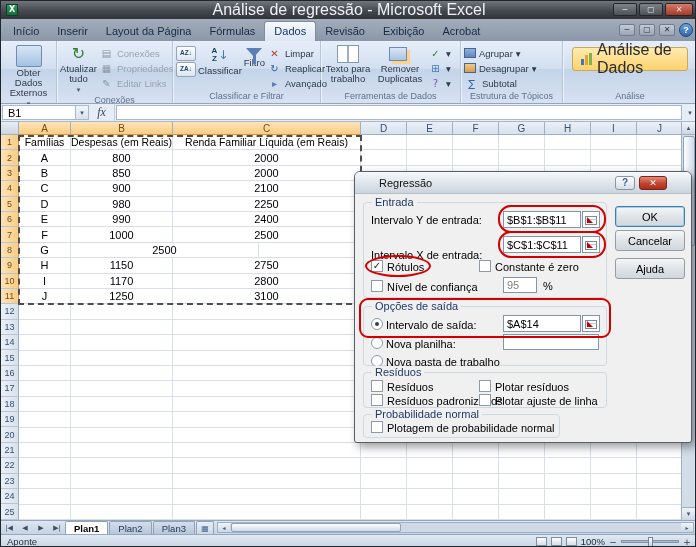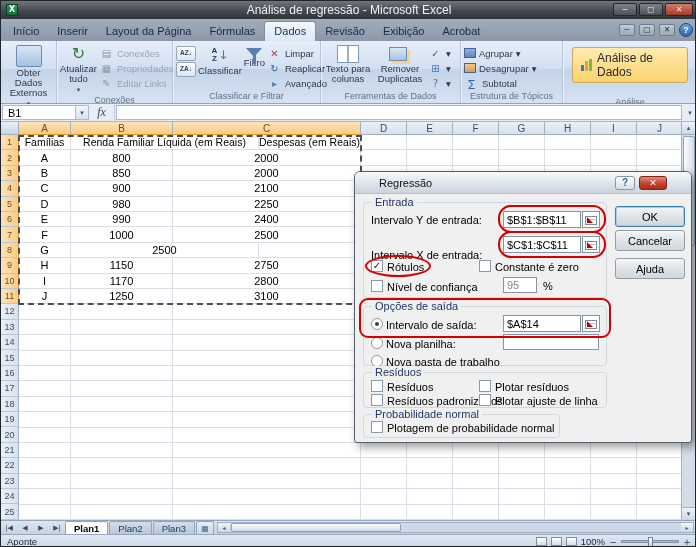--- a/index.html
+++ b/index.html
@@ -5,21 +5,21 @@
   * { margin:0; padding:0; box-sizing:border-box; }
   body { background:#888; font-family:"Liberation Sans", sans-serif; }
   .app { position:relative; width:696px; height:547px; background:#fff; overflow:hidden; border:1px solid #20262e; font-family:"Liberation Sans", sans-serif; }
   .icons { font-family:"DejaVu Sans", sans-serif; }
 
   
   .titlebar { position:absolute; left:0; top:0; width:696px; height:18px;
     background:linear-gradient(#70757c,#44484f 55%,#303439); display:flex; align-items:center; }
   .app-icon { width:12px; height:12px; margin-left:5px; background:linear-gradient(#2f9e5f,#176b3c);
     border:1px solid #0c3f23; color:#fff; font-size:8px; line-height:10px; text-align:center; font-weight:bold; }
-  .title-text { position:absolute; left:0; right:0; text-align:center; color:#eef1f4; font-size:12px; }
+  .title-text { position:absolute; left:0; right:0; text-align:center; color:#eef1f4; font-size:16px; }
   .winbtns { position:absolute; right:4px; top:2px; display:flex; gap:2px; }
   .winbtn { width:24px; height:13px; border-radius:2px; border:1px solid #23272c;
     background:linear-gradient(#7d8289,#4c5158); color:#e8eaec; font-size:8px; line-height:11px; text-align:center; }
   .winbtn.close { width:28px; background:linear-gradient(#d77b6c,#a33a28); }
 
   
   .tabstrip { position:absolute; left:0; top:18px; width:696px; height:22px;
     background:linear-gradient(#a3adbb,#8b97a8); display:flex; align-items:flex-end; padding-left:3px; }
   .rtab { padding:3px 9px 4px 9px; font-size:11px; color:#182a47; white-space:nowrap; }
   .rtab.active { background:linear-gradient(#f5f8fc,#dde7f3); border:1px solid #7e8da2; border-bottom:none;
@@ -52,22 +52,22 @@
   .sort-letters { display:flex; flex-direction:column; font-size:8px; line-height:8px; font-weight:bold; color:#1d3c66; }
   .sort-arrow { font-family:"DejaVu Sans",sans-serif; font-size:12px; color:#3f77bc; }
   .funnel { width:0; height:0; border-left:8px solid transparent; border-right:8px solid transparent;
     border-top:9px solid #5b7fb4; position:relative; margin-top:3px; }
   .funnel::after { content:""; position:absolute; left:-1.5px; top:-2px; width:3px; height:9px; background:#5b7fb4; }
   .cols-icon { width:22px; height:18px; border:1px solid #8499b2;
     background:linear-gradient(to right,#fff 44%,#9fb0c4 44%,#9fb0c4 56%,#fff 56%); }
   .dup-icon { width:18px; height:14px; margin:2px 4px 2px 0; background:linear-gradient(#d8e6f5,#a9c4e2);
     border:1px solid #6f8cb0; box-shadow:3px 3px 0 #ffd28a; }
   .mini-grid { width:12px; height:10px; background:linear-gradient(#8fb2de,#5d86c0); border:1px solid #46648f; }
-  .analysis-btn { margin:4px 6px 14px 6px; height:36px; display:flex; align-items:center; gap:5px; padding:0 8px;
-    background:linear-gradient(#ffeab0,#fbd36e); border:1px solid #c9a75c; border-radius:3px; font-size:12px; color:#2b2b2b; }
+  .analysis-btn { margin:4px 6px 14px 6px; height:24px; display:flex; align-items:center; gap:5px; padding:0 8px;
+    background:linear-gradient(#ffeab0,#fbd36e); border:1px solid #c9a75c; border-radius:3px; font-size:16px; color:#2b2b2b; }
   .bars { display:flex; align-items:flex-end; gap:1px; height:12px; }
   .bars i { display:block; width:3px; }
 
   
   .fbar { position:absolute; left:0; top:103px; width:696px; height:18px; background:#e6edf6;
     border-bottom:1px solid #a9b9cd; display:flex; align-items:stretch; }
   .namebox { width:74px; margin:1px 0 1px 1px; background:#fff; border:1px solid #aab8c9; font-size:11px;
     padding-left:5px; display:flex; align-items:center; color:#000; }
   .namebox-drop { width:13px; margin:1px 0; background:linear-gradient(#f2f6fa,#d8e2ee); border:1px solid #aab8c9;
     border-left:none; font-size:7px; display:flex; align-items:center; justify-content:center; color:#44566c; }
@@ -256,21 +256,21 @@
           </div>
         </div>
       </div>
       <div class="glabel">Classificar e Filtrar</div>
     </div>
 
     <div class="rgroup" style="width:140px">
       <div class="gcontent">
         <div class="bigbtn" style="width:48px">
           <span class="cols-icon"></span>
-          <span>Texto para colunas</span>
+          <span>Texto para trabalho</span>
         </div>
         <div class="bigbtn" style="width:52px">
           <span class="dup-icon"></span>
           <span>Remover Duplicatas</span>
         </div>
         <div class="scol">
           <div class="smallbtn">
             <span class="i16" style="color:#2e7d32">✓</span>
             <span class="drop icons">▾</span>
           </div>
@@ -407,22 +407,22 @@
         <div class="rowh">20</div>
         <div class="rowh">21</div>
         <div class="rowh">22</div>
         <div class="rowh">23</div>
         <div class="rowh">24</div>
         <div class="rowh">25</div>
       </div>
     <div class="dtable">
         <div class="drow">
           <div class="dcell hdr" style="width: 52px;">Famílias</div>
+          <div class="dcell hdr" style="width: 102px;">Despesas (em Reais)</div>
           <div class="dcell hdr" style="width: 188px;">Renda Familiar Líquida (em Reais)</div>
-          <div class="dcell hdr" style="width: 102px;">Despesas (em Reais)</div>
         </div>
         <div class="drow">
           <div class="dcell" style="width: 52px;">A</div>
           <div class="dcell" style="width: 102px;">800</div>
           <div class="dcell" style="width: 188px;">2000</div>
         </div>
         <div class="drow">
           <div class="dcell" style="width: 52px;">B</div>
           <div class="dcell" style="width: 102px;">850</div>
           <div class="dcell" style="width: 188px;">2000</div>

